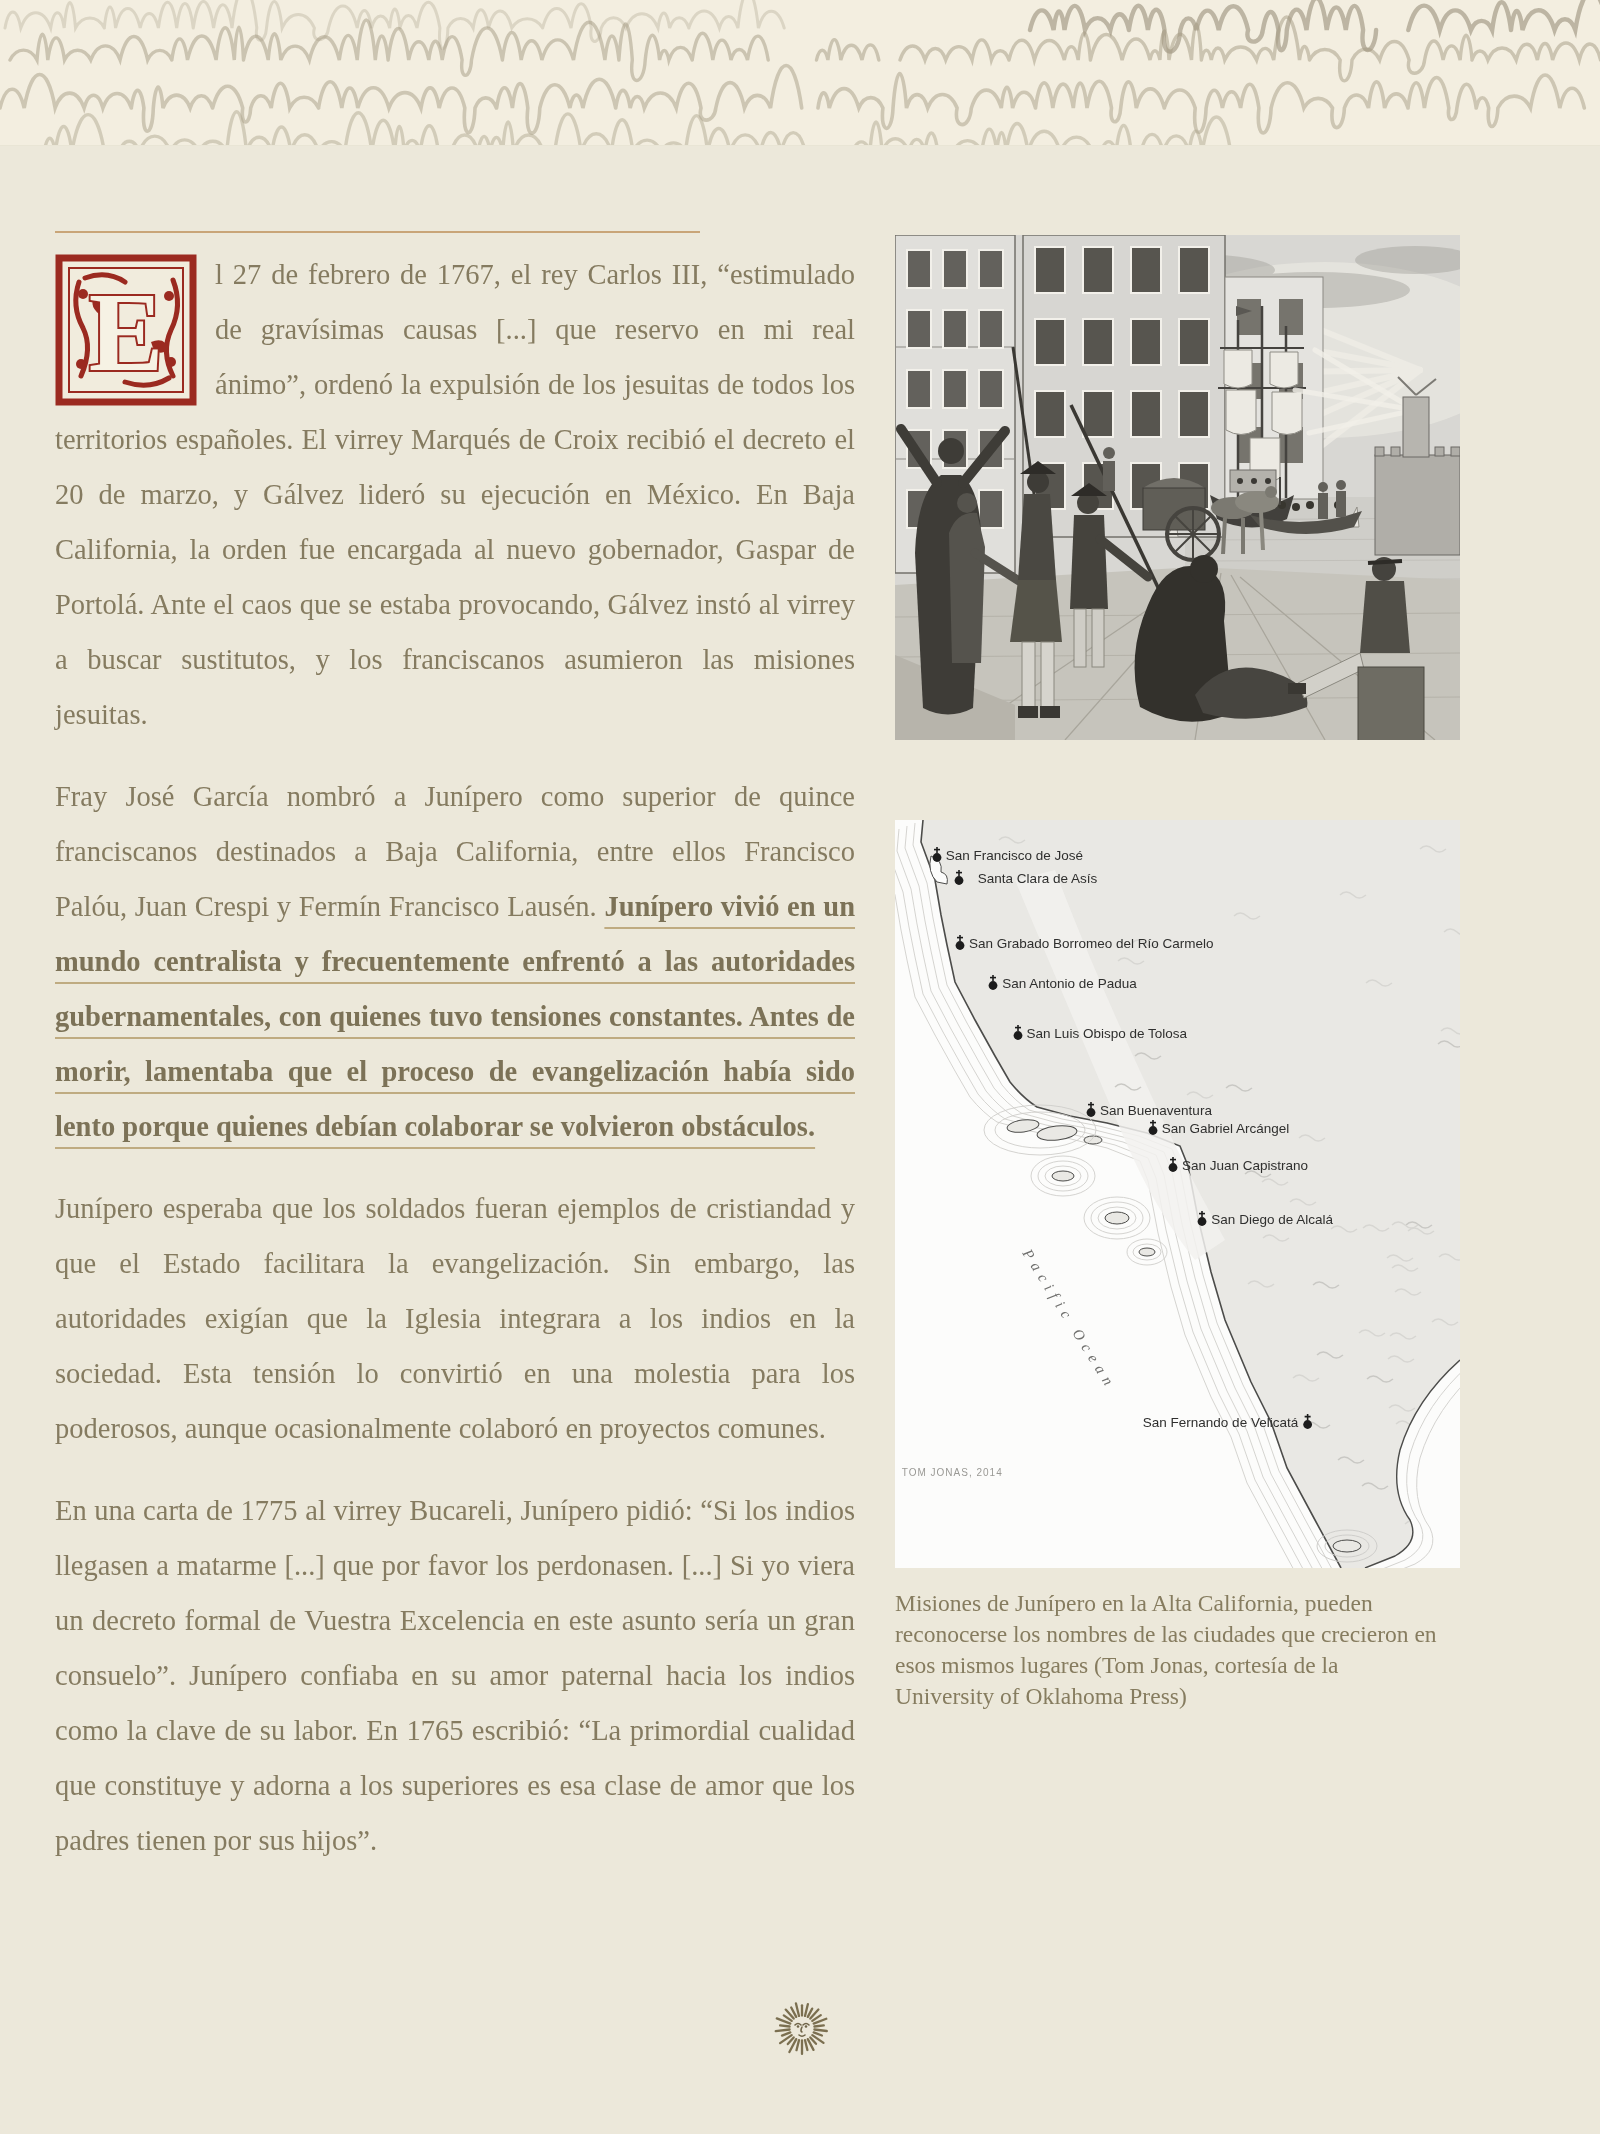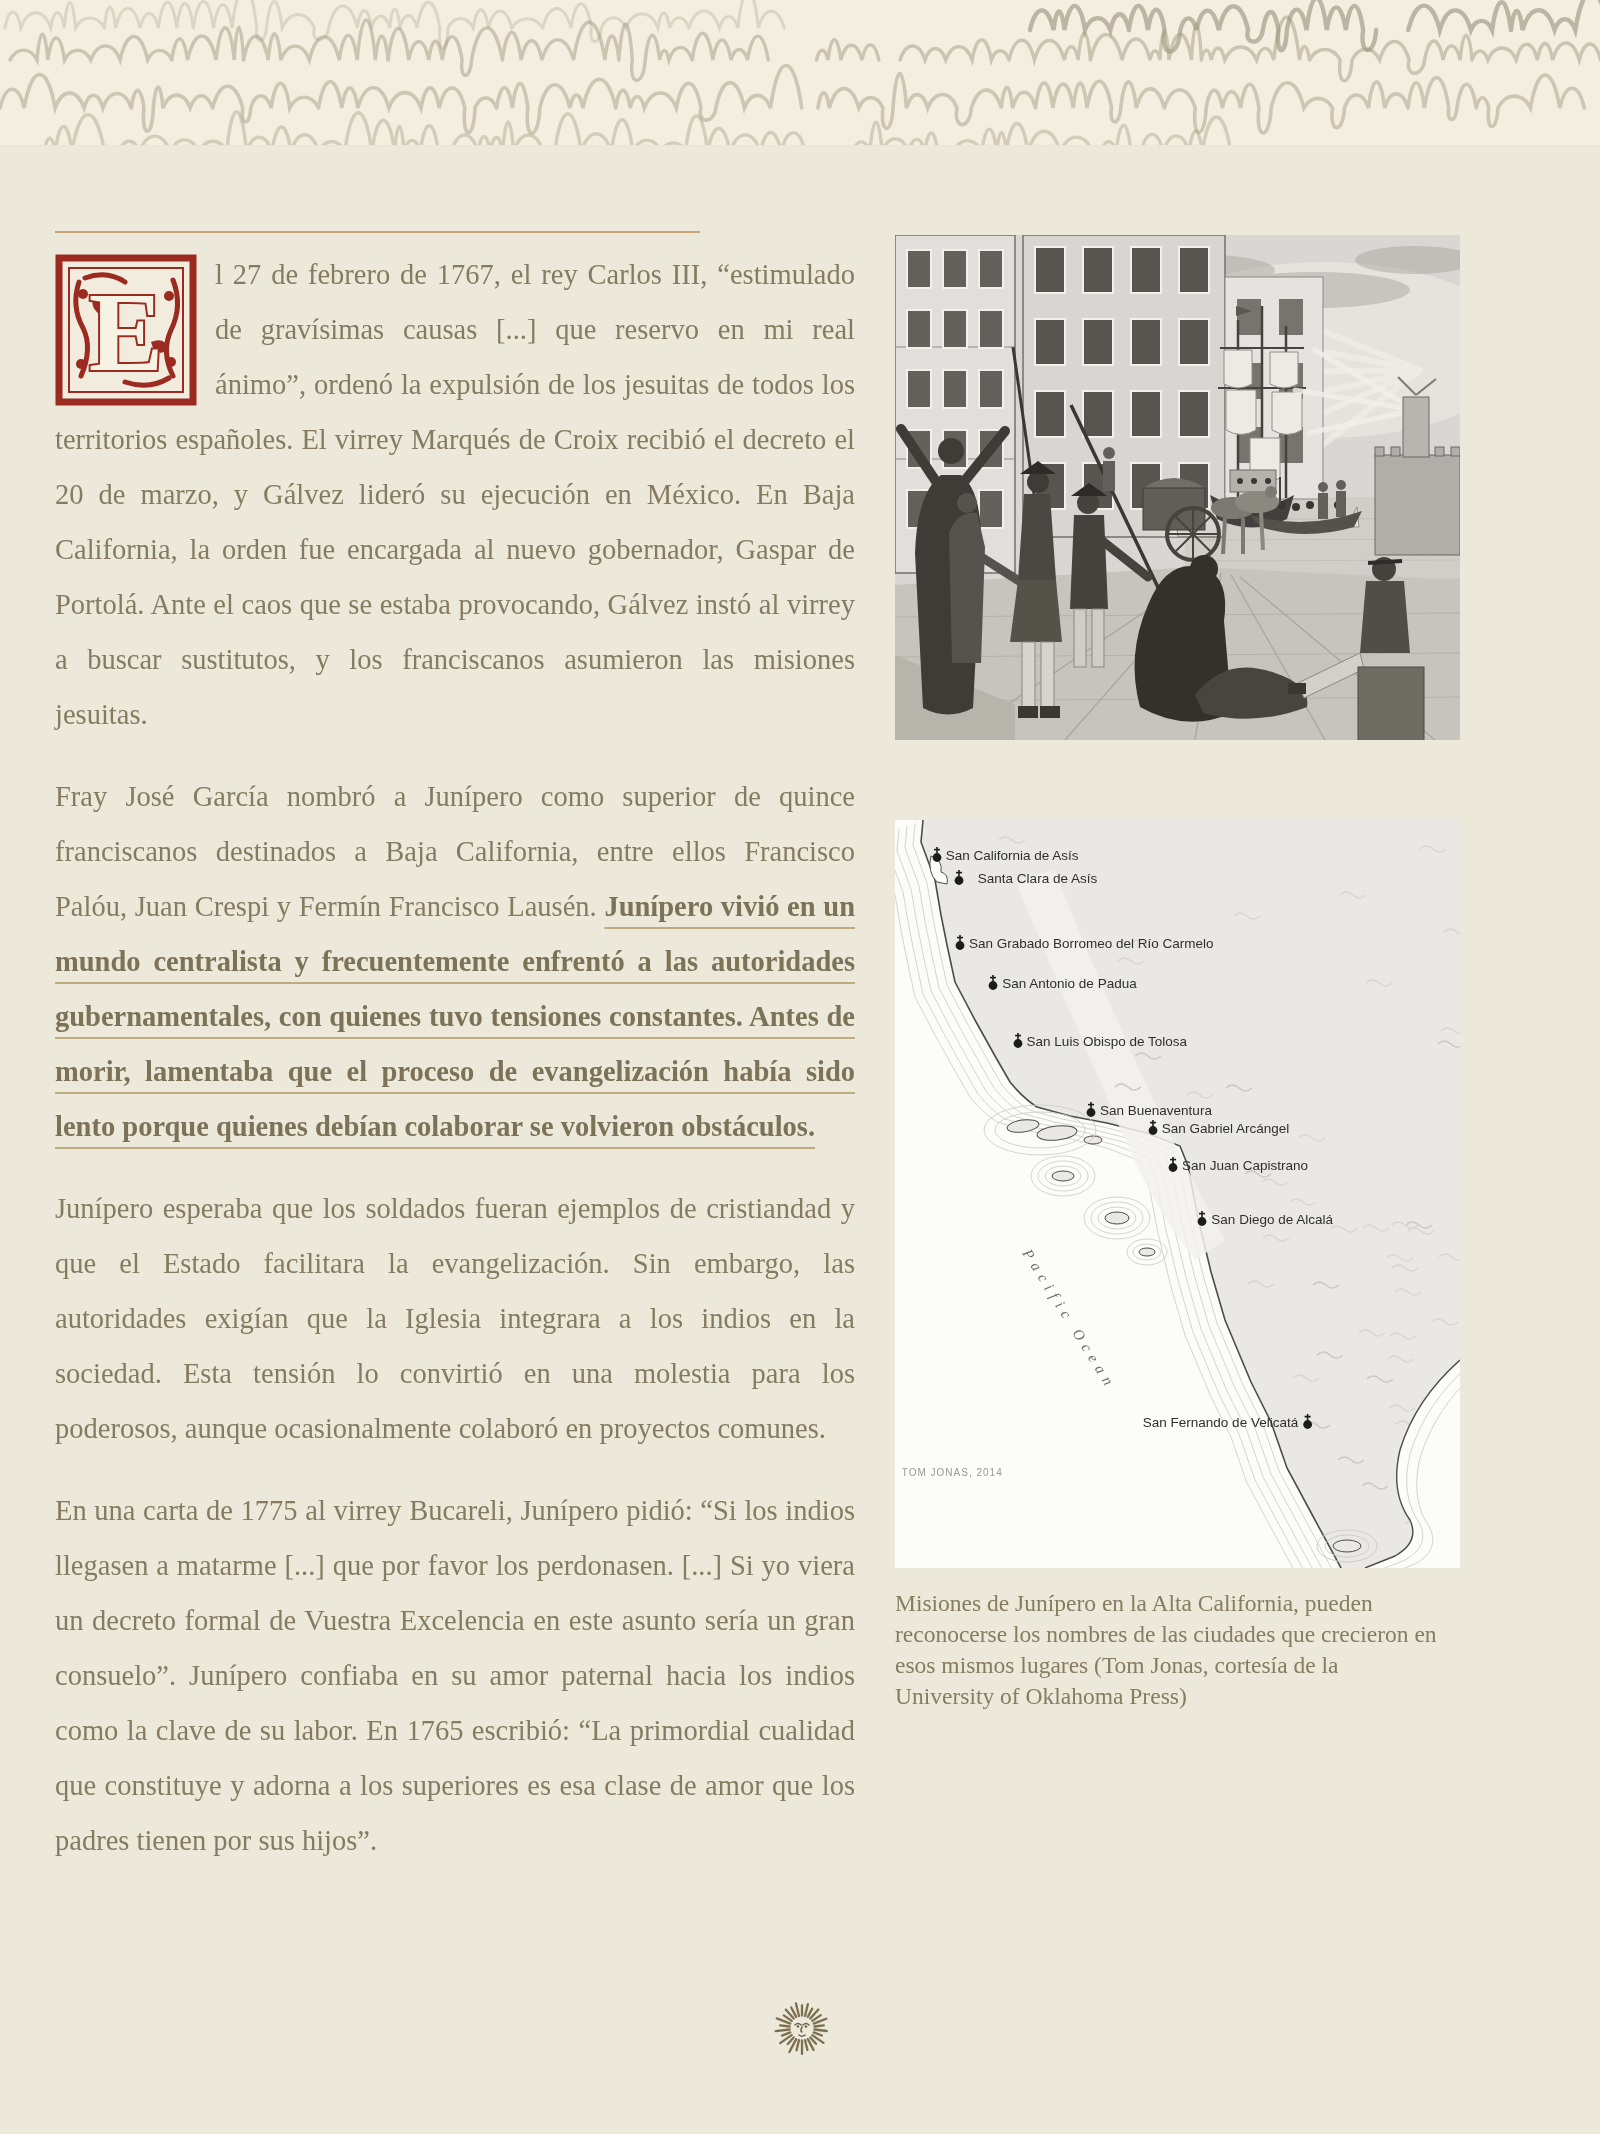--- a/index.html
+++ b/index.html
@@ -416,21 +416,21 @@
       <ellipse cx="452" cy="726" rx="22" ry="11" fill="none" stroke="#cfcecb"></ellipse>
       <ellipse cx="452" cy="726" rx="30" ry="16" fill="none" stroke="#cfcecb"></ellipse>
     </svg>
     <div class="missions" id="missions">
         <div class="mission" style="left: 7.4%; top: 5.3%;">
           <svg class="mk" viewBox="0 0 12 16">
             <line x1="6" y1="0" x2="6" y2="6" stroke="#1c1c1c" stroke-width="1.6"></line>
             <line x1="3" y1="2.6" x2="9" y2="2.6" stroke="#1c1c1c" stroke-width="1.6"></line>
             <circle cx="6" cy="10.5" r="4.4" fill="#1c1c1c"></circle>
           </svg>
-          <span class="mlabel">San California de Asís</span>
+          <span class="mlabel">San Francisco de José</span>
         </div>
         <div class="mission" style="left: 11.3%; top: 8.4%; gap: 13px;">
           <svg class="mk" viewBox="0 0 12 16">
             <line x1="6" y1="0" x2="6" y2="6" stroke="#1c1c1c" stroke-width="1.6"></line>
             <line x1="3" y1="2.6" x2="9" y2="2.6" stroke="#1c1c1c" stroke-width="1.6"></line>
             <circle cx="6" cy="10.5" r="4.4" fill="#1c1c1c"></circle>
           </svg>
           <span class="mlabel">Santa Clara de Asís</span>
         </div>
         <div class="mission" style="left: 11.5%; top: 17.1%;">
@@ -442,21 +442,21 @@
           <span class="mlabel">San Grabado Borromeo del Río Carmelo</span>
         </div>
         <div class="mission" style="left: 17.4%; top: 22.5%;">
           <svg class="mk" viewBox="0 0 12 16">
             <line x1="6" y1="0" x2="6" y2="6" stroke="#1c1c1c" stroke-width="1.6"></line>
             <line x1="3" y1="2.6" x2="9" y2="2.6" stroke="#1c1c1c" stroke-width="1.6"></line>
             <circle cx="6" cy="10.5" r="4.4" fill="#1c1c1c"></circle>
           </svg>
           <span class="mlabel">San Antonio de Padua</span>
         </div>
-        <div class="mission" style="left: 21.7%; top: 29.1%; margin-top: 8px;">
+        <div class="mission" style="left: 21.7%; top: 29.1%;">
           <svg class="mk" viewBox="0 0 12 16">
             <line x1="6" y1="0" x2="6" y2="6" stroke="#1c1c1c" stroke-width="1.6"></line>
             <line x1="3" y1="2.6" x2="9" y2="2.6" stroke="#1c1c1c" stroke-width="1.6"></line>
             <circle cx="6" cy="10.5" r="4.4" fill="#1c1c1c"></circle>
           </svg>
           <span class="mlabel">San Luis Obispo de Tolosa</span>
         </div>
         <div class="mission" style="left: 34.7%; top: 39.4%; align-items: center;">
           <svg class="mk" viewBox="0 0 12 16">
             <line x1="6" y1="0" x2="6" y2="6" stroke="#1c1c1c" stroke-width="1.6"></line>

